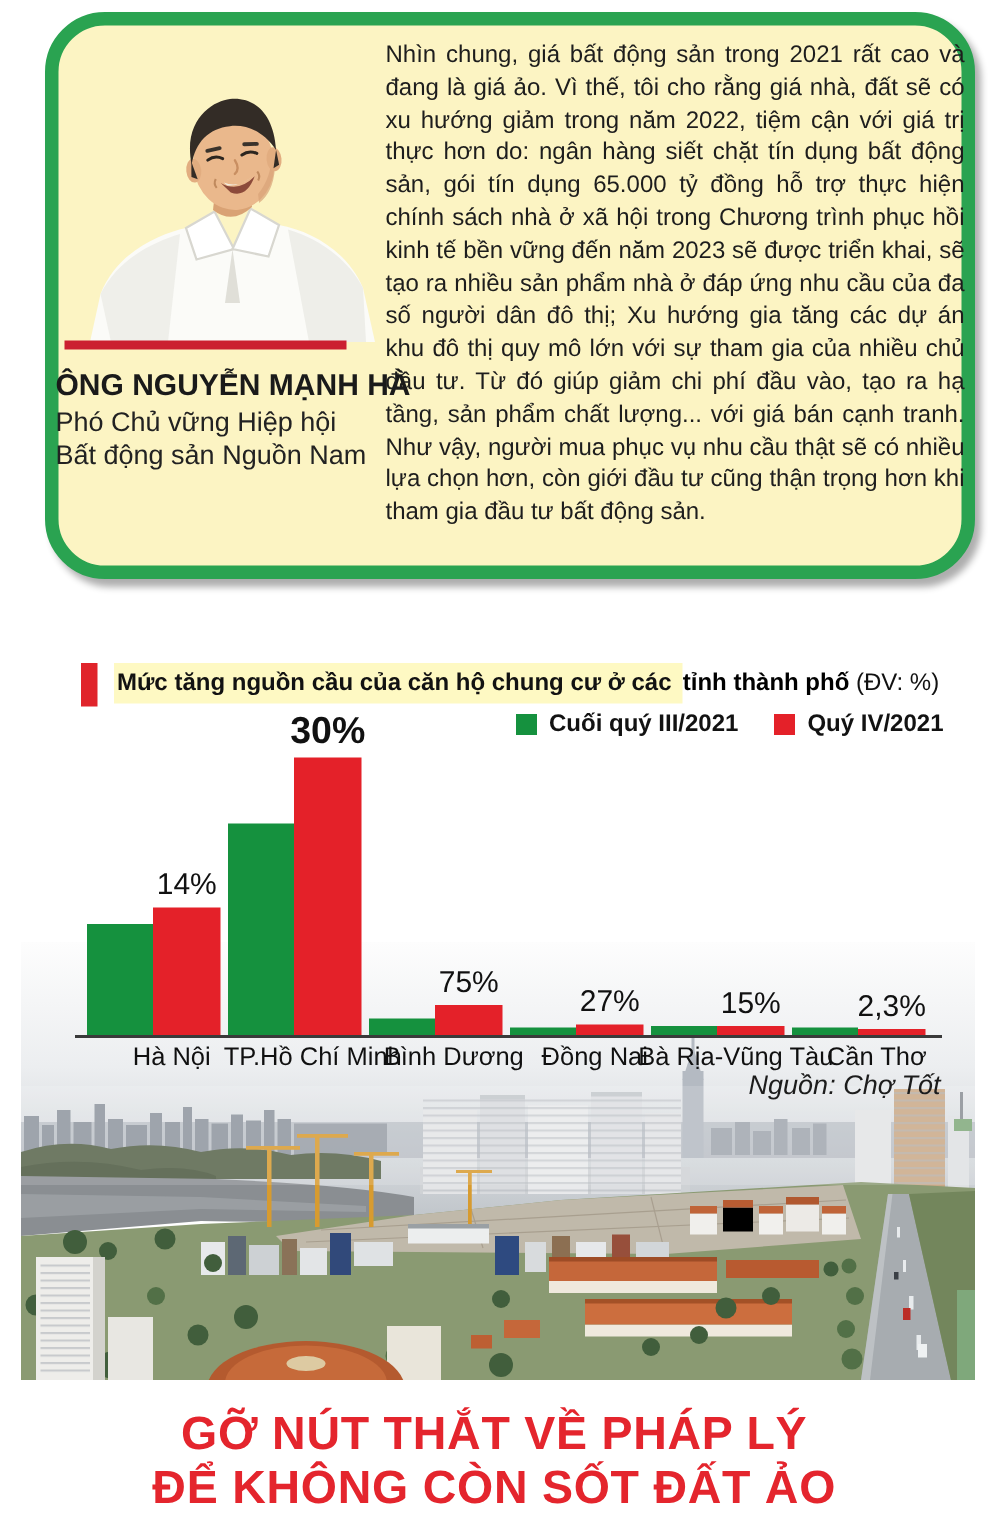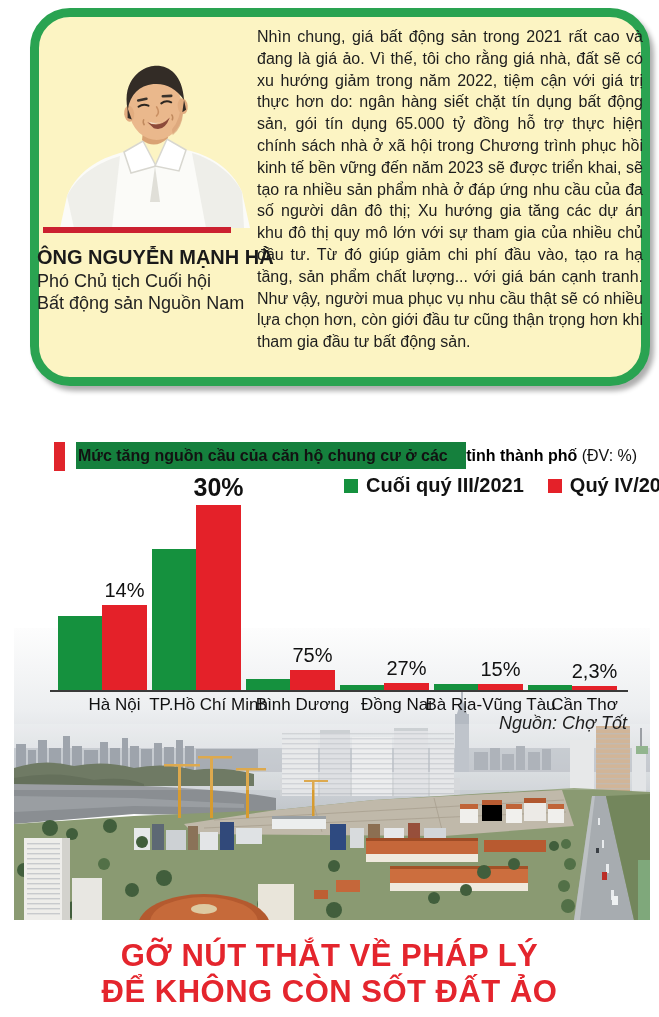--- a/index.html
+++ b/index.html
@@ -15,26 +15,26 @@
   .person-name{position:absolute;left:37px;top:246px;font-size:20px;font-weight:700;color:#1a1a1a;z-index:4;white-space:nowrap;}
   .person-role{position:absolute;left:37px;font-size:18px;color:#222;z-index:4;white-space:nowrap;}
   .role1{top:271px;} .role2{top:293px;}
   .quote-text{position:absolute;left:257px;top:26px;width:386px;font-size:16px;line-height:21.8px;
               text-align:justify;color:#1d1d1d;z-index:4;}
 
   
   .chart-title-row{position:absolute;left:54px;top:441px;height:30px;display:flex;align-items:center;z-index:2;white-space:nowrap;}
   .title-marker{width:11px;height:29px;background:#e0242b;margin-right:11px;flex:none;}
   .chart-title{font-size:16px;font-weight:700;color:#121212;}
-  .chart-title .hl{background:#15803d;padding:5px 14px 5px 2px;text-align:center;}
+  .chart-title .hl{background:#fef9c3;padding:5px 3px 5px 2px;text-align:center;}
   .chart-title .strong{color:#000;}
   .chart-title .unit{font-weight:400;color:#111;}
 
   .legend{position:absolute;left:344px;top:474px;display:flex;align-items:center;gap:24px;z-index:2;}
-  .legend-item{display:flex;align-items:center;gap:8px;font-size:20px;font-weight:700;color:#121212;white-space:nowrap;}
+  .legend-item{display:flex;align-items:center;gap:8px;font-size:16px;font-weight:700;color:#121212;white-space:nowrap;}
   .swatch{width:14px;height:14px;flex:none;}
 
   .plot{position:absolute;left:50px;top:490px;width:578px;height:202px;z-index:2;}
   .bar{position:absolute;bottom:2px;}
   .bar-label{position:absolute;transform:translateX(-50%);font-size:20px;color:#111;white-space:nowrap;line-height:1;}
   .bar-label.big{font-size:25px;font-weight:700;}
   .axis-line{position:absolute;left:50px;top:690px;width:578px;height:2px;background:#3a3a3a;z-index:2;}
   .x-axis-labels{position:absolute;left:50px;top:695px;width:578px;height:22px;z-index:2;}
   .x-label{position:absolute;top:0;transform:translateX(-50%);font-size:17px;color:#101010;white-space:nowrap;margin-left:12px;}
   .source{position:absolute;left:300px;top:713px;width:327px;text-align:right;font-size:18px;
@@ -81,21 +81,21 @@
       <path d="M1,6 Q4,12 0,15" stroke="#c98f62" stroke-width="1.6" fill="none" stroke-linecap="round"></path>
       <path d="M-10,20 Q1,28 13,18 Q6,32 -4,27 Z" fill="#8c4a3a"></path>
       <path d="M-8,20 Q1,25 11,18 Q2,24 -6,22 Z" fill="#f3ede2"></path>
       <path d="M-13,17 Q-15,20 -13,23" stroke="#c08a5e" stroke-width="1.4" fill="none"></path>
       <path d="M15,15 Q17,18 15,21" stroke="#c08a5e" stroke-width="1.4" fill="none"></path>
     </g>
   </svg>
 
   <div class="red-underline"></div>
   <div class="person-name">ÔNG NGUYỄN MẠNH HÀ</div>
-  <div class="person-role role1">Phó Chủ tịch Cuối hội</div>
+  <div class="person-role role1">Phó Chủ vững Hiệp hội</div>
   <div class="person-role role2">Bất động sản Nguồn Nam</div>
   <div class="quote-text">Nhìn chung, giá bất động sản trong 2021 rất cao và đang là giá ảo. Vì thế, tôi cho rằng giá nhà, đất sẽ có xu hướng giảm trong năm 2022, tiệm cận với giá trị thực hơn do: ngân hàng siết chặt tín dụng bất động sản, gói tín dụng 65.000 tỷ đồng hỗ trợ thực hiện chính sách nhà ở xã hội trong Chương trình phục hồi kinh tế bền vững đến năm 2023 sẽ được triển khai, sẽ tạo ra nhiều sản phẩm nhà ở đáp ứng nhu cầu của đa số người dân đô thị; Xu hướng gia tăng các dự án khu đô thị quy mô lớn với sự tham gia của nhiều chủ đầu tư. Từ đó giúp giảm chi phí đầu vào, tạo ra hạ tầng, sản phẩm chất lượng... với giá bán cạnh tranh. Như vậy, người mua phục vụ nhu cầu thật sẽ có nhiều lựa chọn hơn, còn giới đầu tư cũng thận trọng hơn khi tham gia đầu tư bất động sản.</div>
 
   <div class="chart-title-row">
     <div class="title-marker"></div>
     <div class="chart-title"><span class="hl">Mức tăng nguồn cầu của căn hộ chung cư ở các </span><span class="strong">tỉnh thành phố</span><span class="unit"> (ĐV: %)</span></div>
   </div>
 
   <div class="legend">
     <div class="legend-item">

